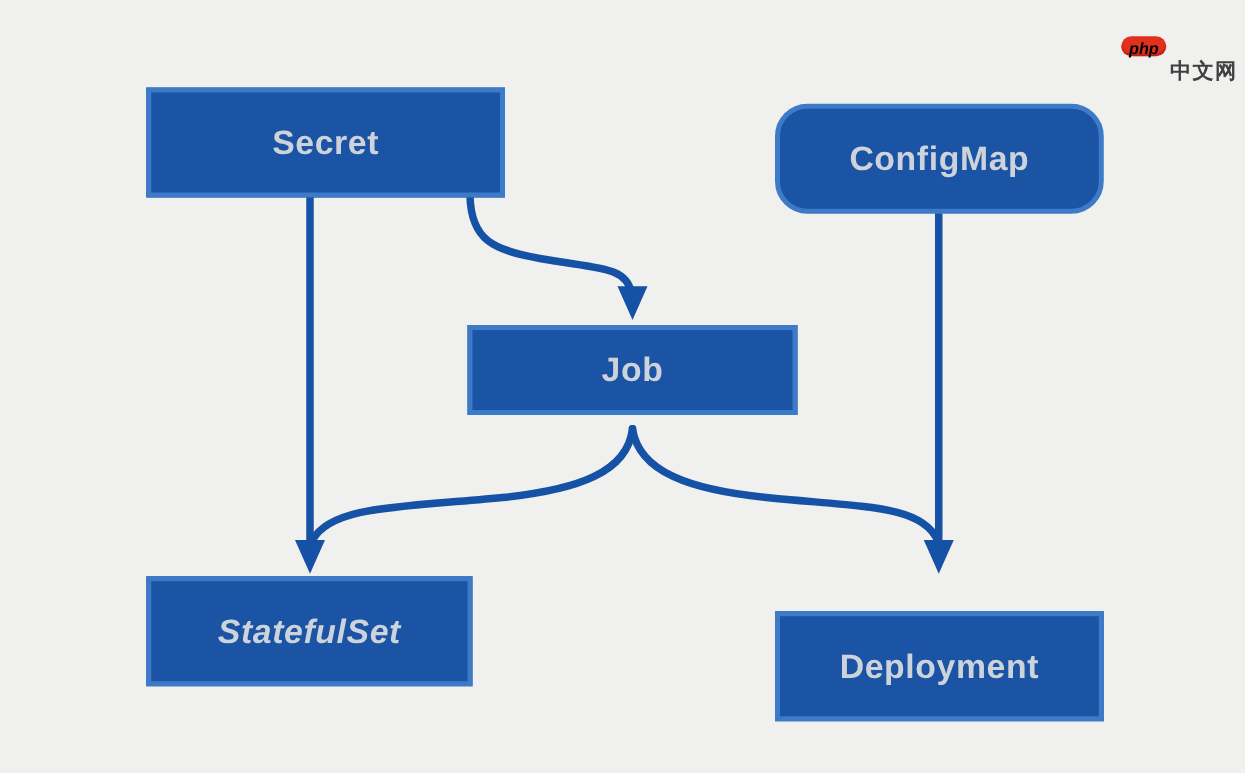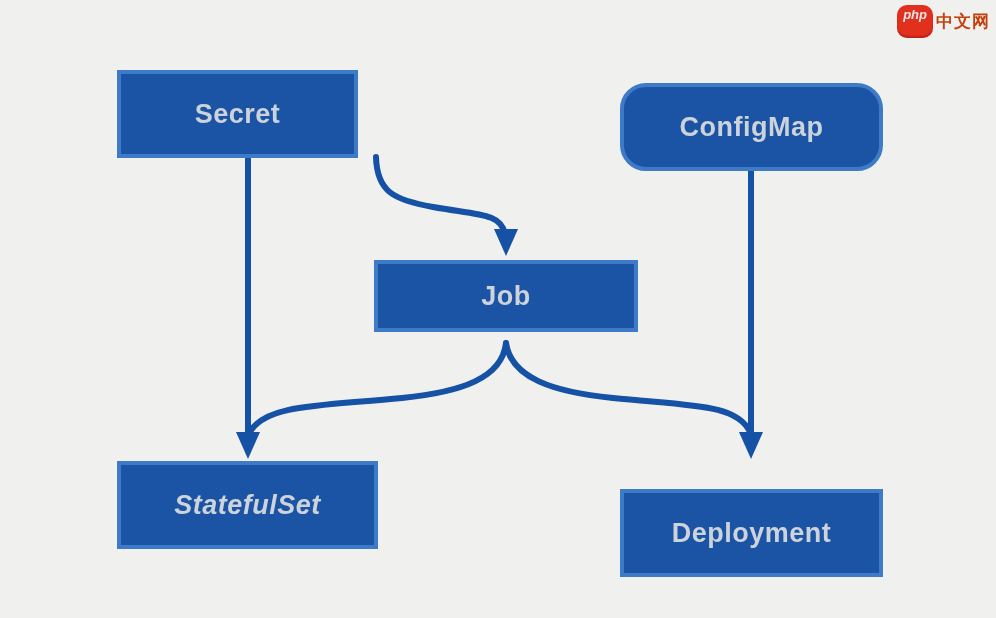--- a/index.html
+++ b/index.html
@@ -35,49 +35,50 @@
     display: flex;
     align-items: center;
     justify-content: center;
     background: var(--node-fill, #1b53a5);
     border: 4px solid var(--node-border, #3d7ac8);
     color: var(--node-text, #cdd3da);
     font-weight: 700;
     font-size: 27px;
     letter-spacing: 0.5px;
   }
-  .node-secret      { left: 117px; top: 70px;  width: 241px; height: 88px; }
+  .node-secret      { left: 117px; top: 70px;  width: 287px; height: 88px; }
   .node-configmap   { left: 620px; top: 83px;  width: 263px; height: 88px; border-radius: 26px; }
   .node-job         { left: 374px; top: 260px; width: 264px; height: 72px; }
   .node-statefulset { left: 117px; top: 461px; width: 261px; height: 88px; font-style: italic; }
   .node-deployment  { left: 620px; top: 461px; width: 263px; height: 88px; margin-top: 28px; }
   .watermark {
     position: absolute;
     top: 5px;
     right: 6px;
     display: flex;
     align-items: center;
     gap: 3px;
   }
   .php-badge {
     background: var(--badge, #e2301f);
-    color: #e5e5e5;
+    color: #000000;
     font-style: italic;
     font-weight: 700;
     font-size: 13px;
     line-height: 1;
-    padding: 3px 6px 17px 6px;
+    padding: 3px 6px 0 6px;
     border-radius: 10px;
     box-shadow: inset 0 -2px 2px rgba(120,0,0,0.35);
   }
   .watermark-text {
     font-weight: 800;
     font-size: 17px;
-    color: #c2410c;
+    color: #404040;
     letter-spacing: 1px;
+    margin-top: 40px;
   }
 </style>
 </head>
 <body>
 
 <div class="canvas">
 
   <svg class="edges-svg" viewBox="0 0 996 618" xmlns="http://www.w3.org/2000/svg">
 
     <path d="M 248,158 L 248,433"></path>

